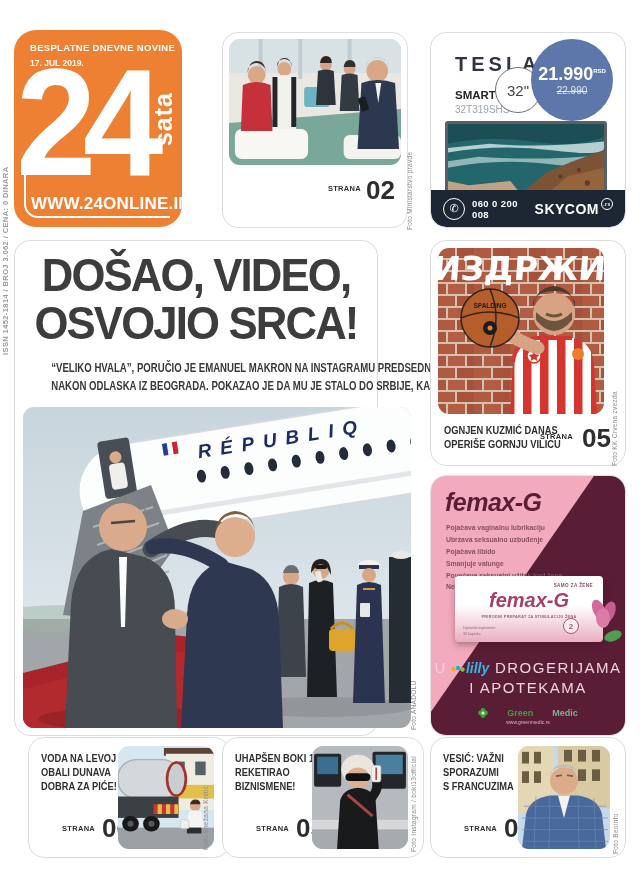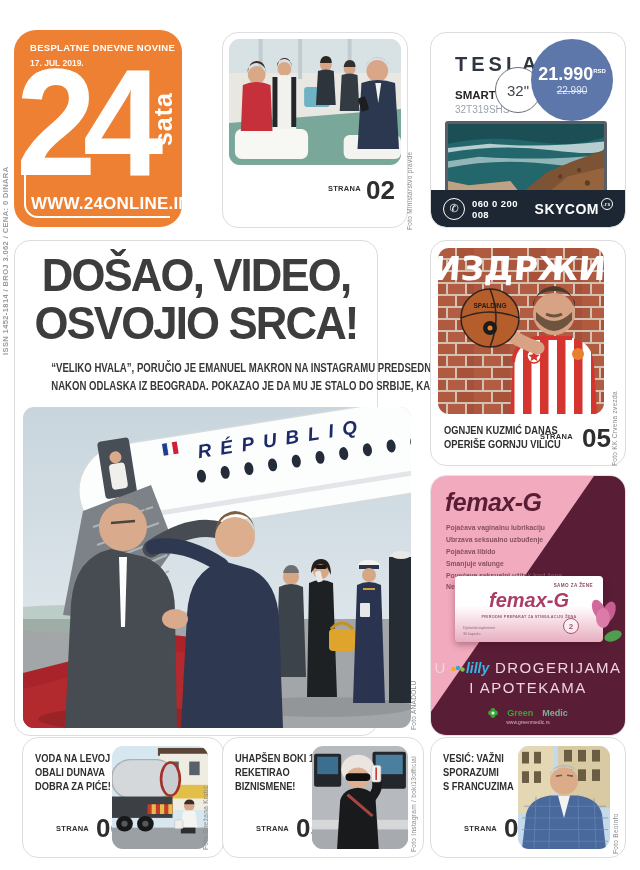--- a/index.html
+++ b/index.html
@@ -80,27 +80,27 @@
   .box-brand{position:absolute;left:0;right:0;top:13px;text-align:center;font-size:20px;font-weight:800;font-style:italic;color:#a93d66;}
   .box-sub{position:absolute;left:0;right:0;top:39px;text-align:center;font-size:3.8px;font-weight:700;color:#9a5c70;letter-spacing:.3px;}
   .box-note{position:absolute;left:8px;font-size:3.6px;color:#8c6c78;}
   .box-badge{position:absolute;right:24px;bottom:8px;width:14px;height:14px;border-radius:50%;border:1px solid #a8566f;color:#a8566f;font-size:8px;font-weight:800;display:flex;align-items:center;justify-content:center;background:rgba(255,255,255,.6);}
   .femax-flower{position:absolute;left:152px;top:122px;width:40px;height:48px;}
   .femax-avail{position:absolute;left:0;right:0;top:183px;text-align:center;color:#efd3dd;font-size:15px;letter-spacing:1.5px;font-weight:400;}
   .femax-avail .pre{margin-right:4px;}
   .lilly{color:#35b6e8;font-weight:800;font-style:italic;font-size:14px;letter-spacing:0;}
   .lilly-dots{display:inline-block;width:14px;height:8px;margin-right:1px;}
   .femax-avail2{position:absolute;left:0;right:0;top:203px;text-align:center;color:#efd3dd;font-size:15px;letter-spacing:1.5px;}
-  .vendor{position:absolute;left:0;right:0;top:232px;display:flex;align-items:center;justify-content:center;gap:9px;}
+  .vendor{position:absolute;left:0;right:0;top:232px;display:flex;align-items:center;justify-content:center;gap:19px;}
   .vendor-green{font-size:9px;font-weight:800;color:#3aa435;}
   .vendor-medic{font-size:9px;font-weight:800;color:#7fae93;}
   .vendor-url{position:absolute;left:0;right:0;top:243px;text-align:center;font-size:5px;color:#d8b2c0;}
   
   .teaser{top:737px;height:121px;}
-  .t1{left:22px;width:202px;padding-left:20px;}
+  .t1{left:28px;width:202px;padding-left:20px;}
   .t2{left:222px;width:202px;}
   .t3{left:430px;width:196px;}
   .teaser .txt{position:absolute;left:12px;top:14px;width:90px;}
   .teaser .photo{right:15px;top:8px;bottom:8px;width:96px;}
   .t3 .photo{width:92px;}
   .teaser .bottomrow{position:absolute;left:12px;bottom:16px;width:90px;display:flex;align-items:center;justify-content:flex-end;gap:7px;}
   
   svg text{font-family:"Liberation Sans",sans-serif;}
   .cy{font-family:"DejaVu Sans",sans-serif;}
 </style>

